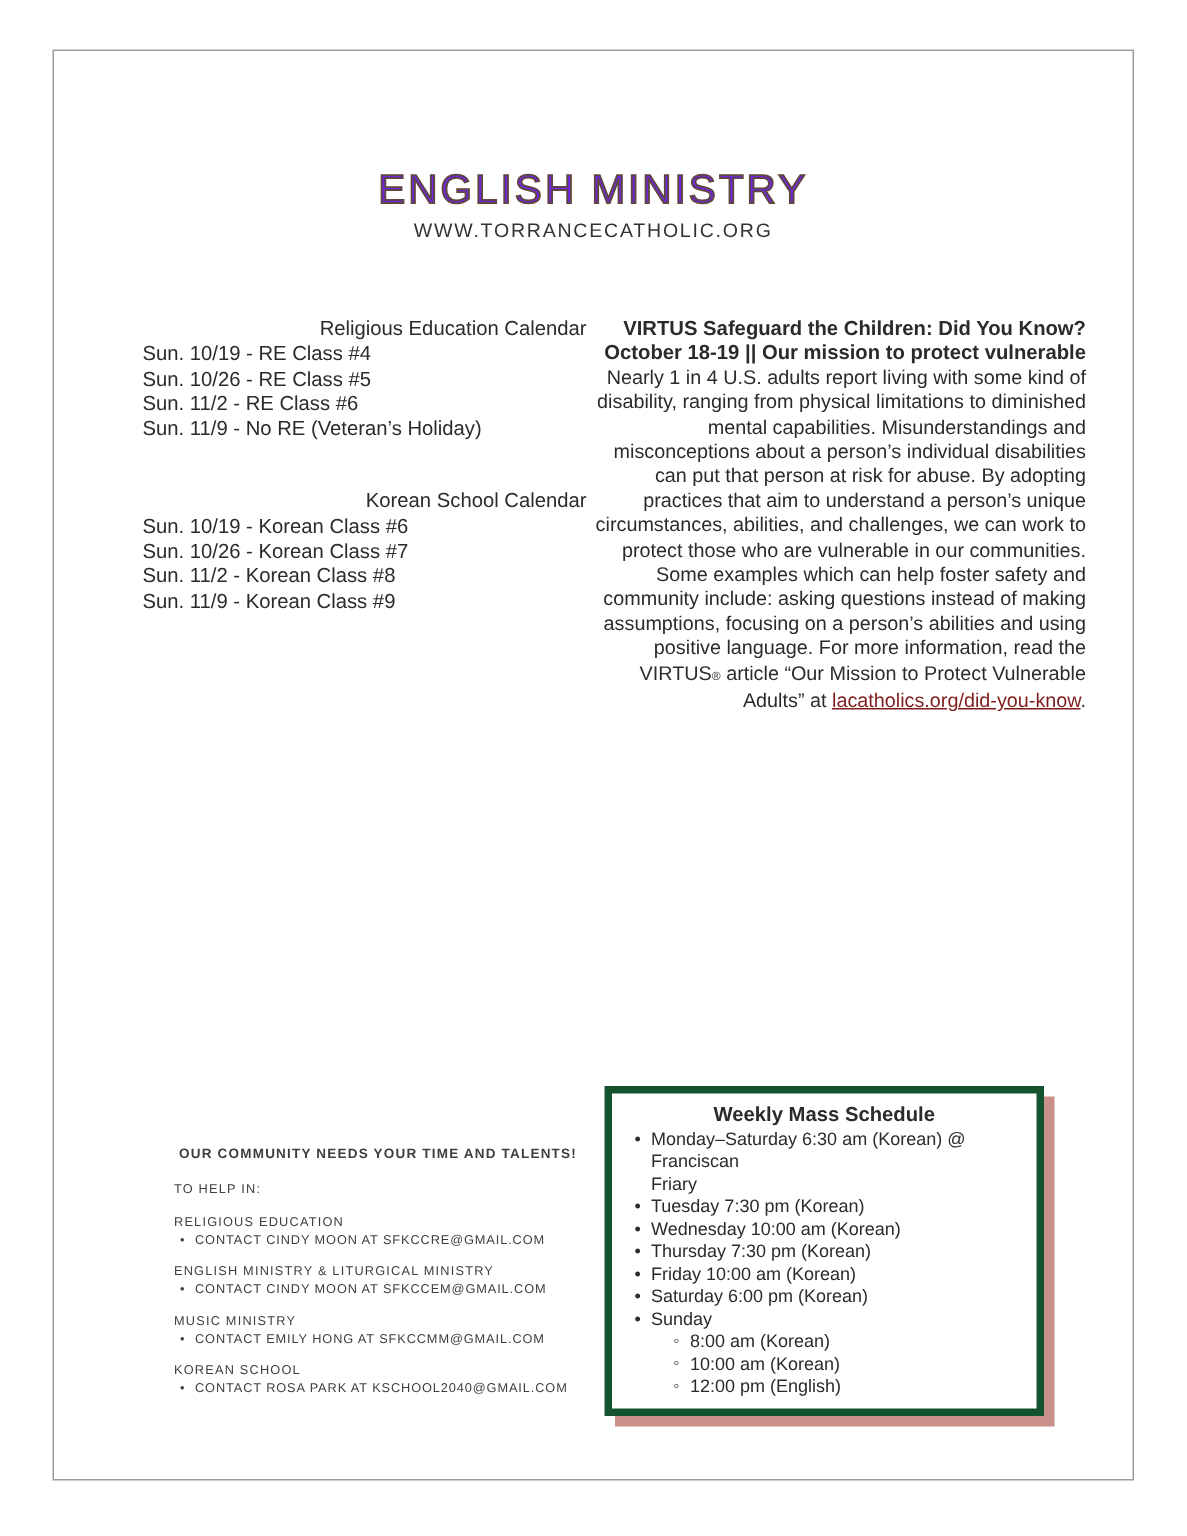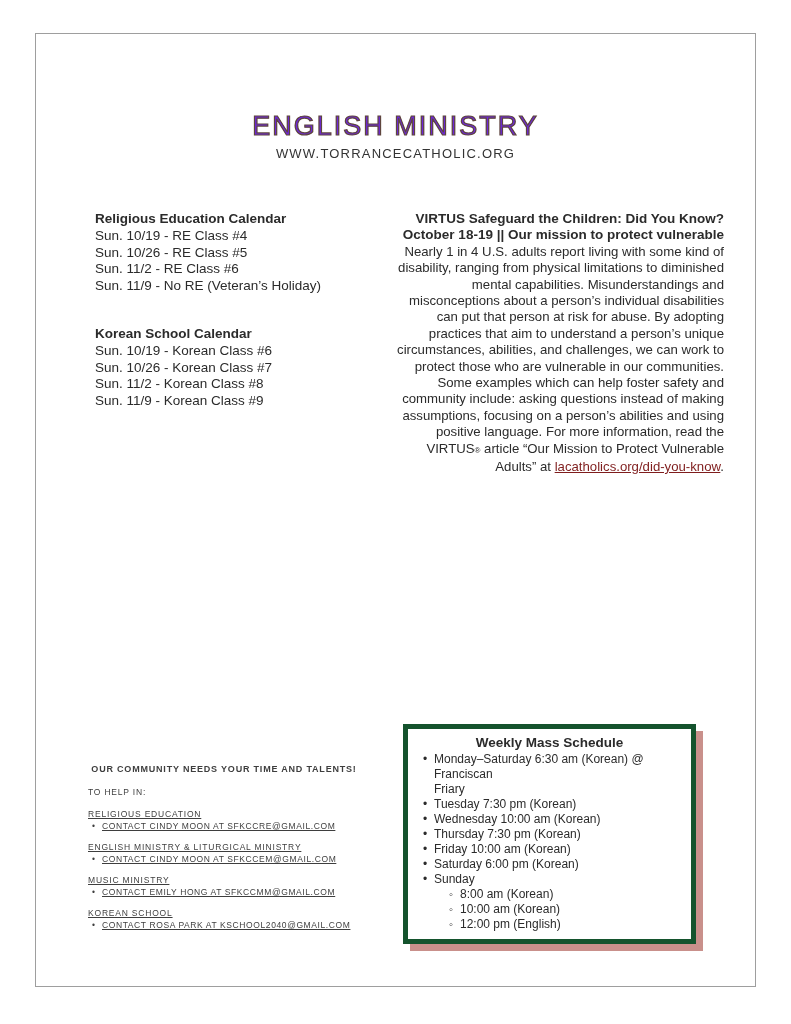--- a/index.html
+++ b/index.html
@@ -18,32 +18,32 @@
     color:#6d28d9;-webkit-text-stroke:1.2px #5f463e;text-stroke:1.2px #5f463e;
     text-shadow:0 0 0 #5f463e;
   }
   .masthead-subtitle{
     margin-top:5px;font-size:13px;letter-spacing:1.2px;color:#333333;
   }
   
   .calendar{position:absolute;left:95px;width:296px;font-size:13.5px;line-height:16.4px;}
   .calendar.cal-1{top:211px;}
   .calendar.cal-2{top:326px;}
-  .cal-title{font-weight:700;text-align:left;margin-bottom:1px;}
+  .cal-title{font-weight:400;text-align:right;margin-bottom:1px;}
   
   .virtus{position:absolute;left:391px;top:211px;width:333px;text-align:right;}
   .virtus-heading div{font-weight:700;font-size:13.5px;line-height:16.4px;}
   .virtus-body{font-size:13.2px;line-height:16.4px;}
   .reg-mark{font-size:8px;}
   .virtus-link{color:#7f1d1d;text-decoration:underline;cursor:pointer;}
   
-  .volunteer{position:absolute;left:88px;top:763px;width:272px;color:#3e3e3e;}
+  .volunteer{position:absolute;left:116px;top:763px;width:272px;color:#3e3e3e;}
   .vol-heading{font-weight:700;font-size:9px;letter-spacing:0.8px;line-height:12px;text-align:center;}
   .vol-intro{margin-top:11px;font-size:8.5px;letter-spacing:0.8px;line-height:12.5px;}
-  .vol-group{margin-top:8px;text-decoration:underline;}
+  .vol-group{margin-top:8px;}
   .vol-group:first-of-type{margin-top:9px;}
   .vol-name{font-size:8.5px;letter-spacing:0.8px;line-height:12.5px;}
   .vol-contact{position:relative;font-size:8.5px;letter-spacing:0.6px;line-height:12.5px;padding-left:14px;}
   .vol-contact .bullet{position:absolute;left:4px;top:0;}
   
   .mass-box{
     position:absolute;left:403px;top:724px;width:293px;box-sizing:border-box;
     background:#ffffff;border:5px solid #14532d;box-shadow:7px 7px 0 #c9908b;
     padding:5px 6px 7px 6px;
   }

